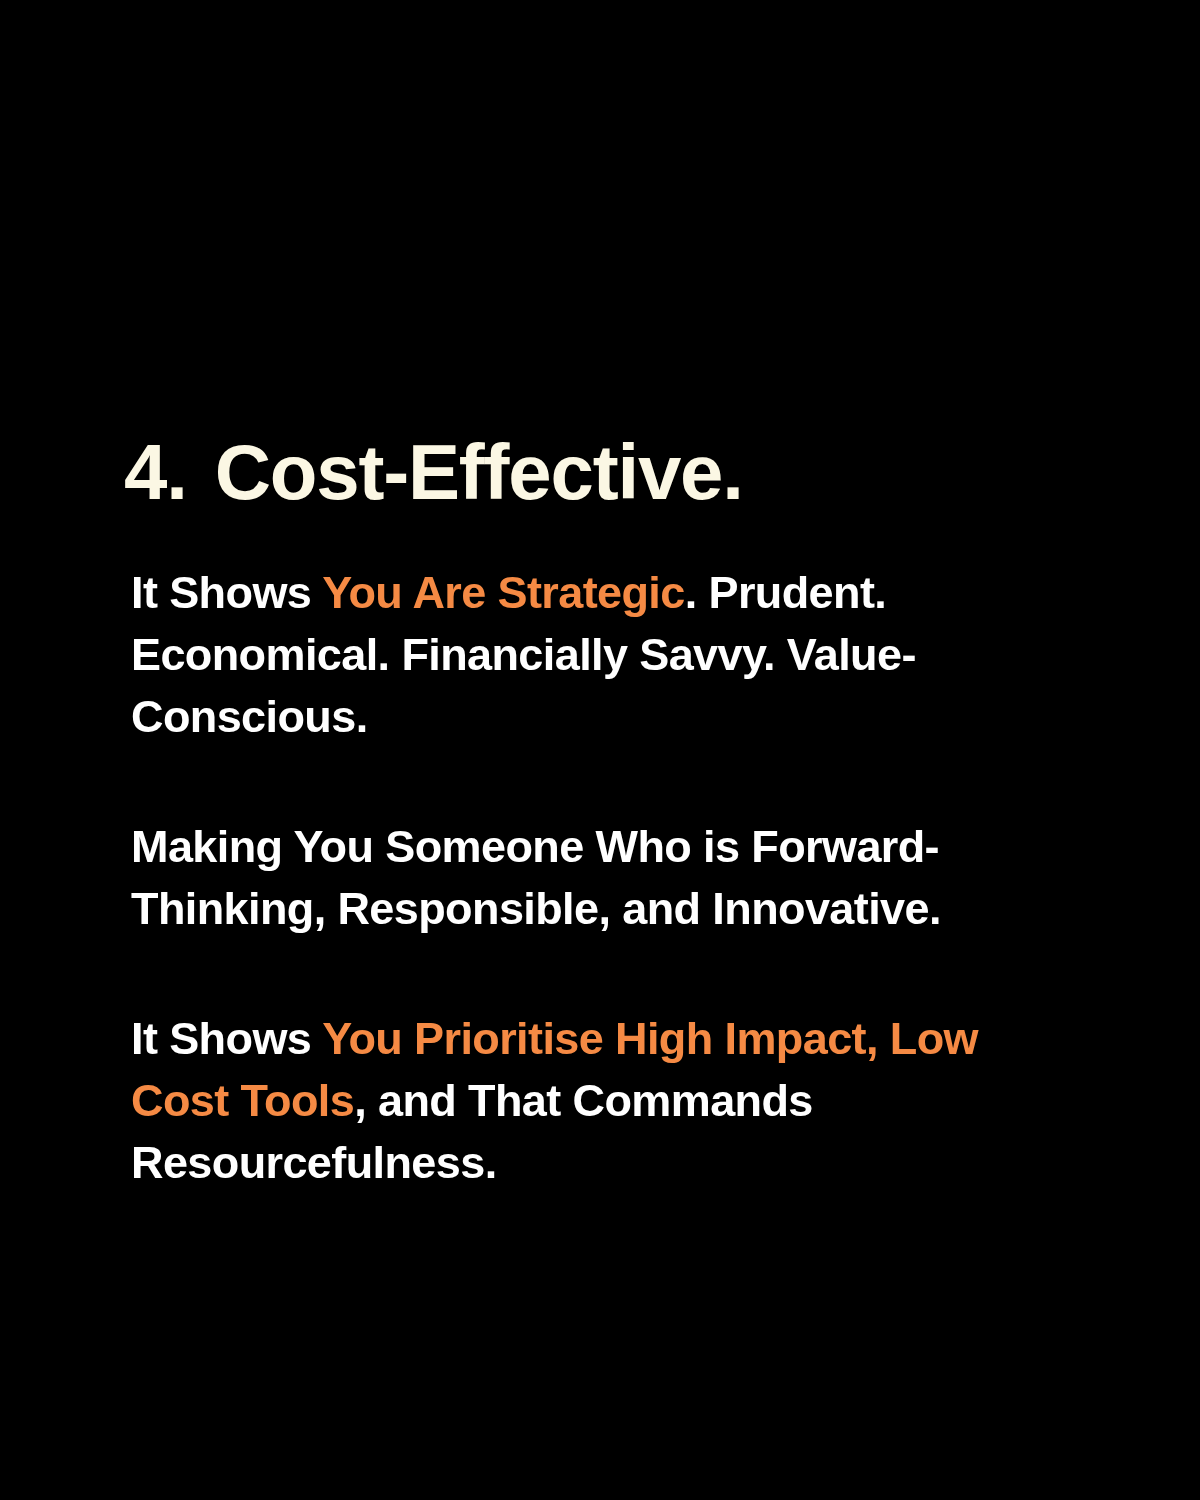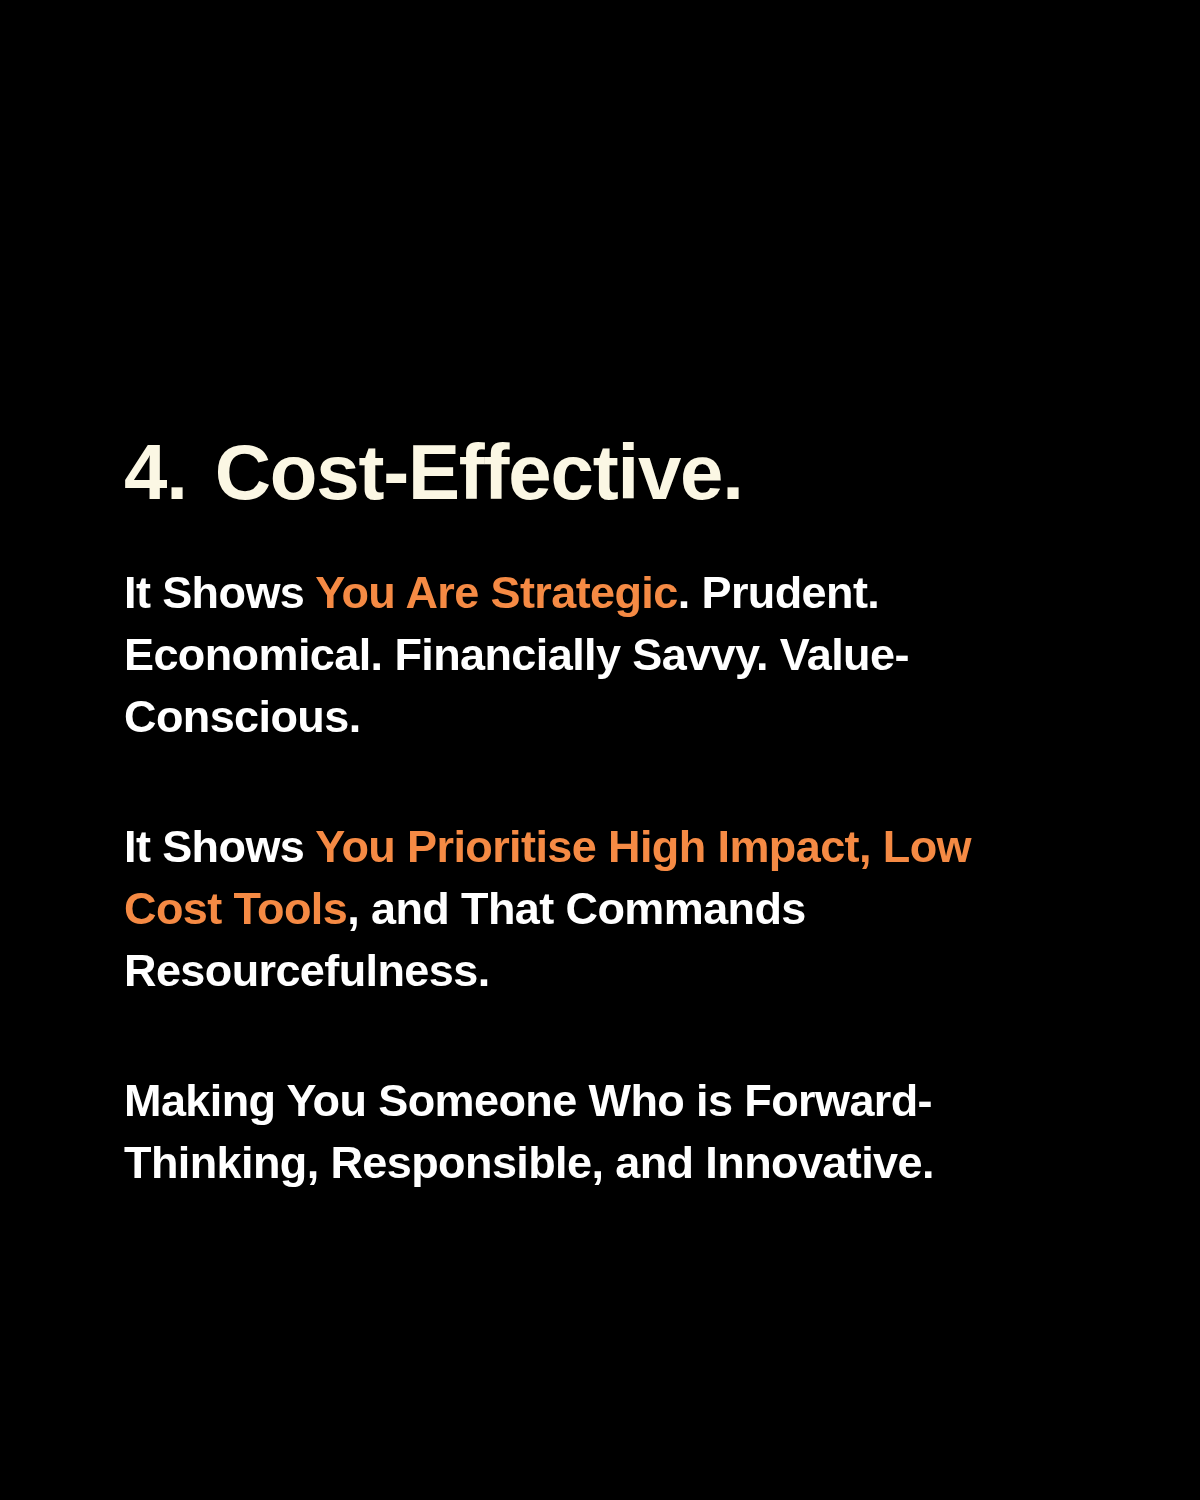--- a/index.html
+++ b/index.html
@@ -55,21 +55,21 @@
     margin-bottom: 0;
   }
 
   .body-text {
     color: #FFFFFF;
     font-family: "Liberation Sans", sans-serif;
     font-size: 45px;
     font-weight: bold;
     line-height: 62px;
     letter-spacing: -0.6px;
-    margin: 0;
+    margin: 7px;
   }
 
   .hl {
     color: #F58A44;
   }
 </style>
 </head>
 <body>
 
 <div class="slide">
@@ -78,22 +78,22 @@
 
     <h1 class="slide-title">
       <span class="num">4.</span><span class="num-gap"></span><span class="title-text">Cost-Effective.</span>
     </h1>
 
     <div class="body-block">
       <p class="body-text"><span>It Shows </span><span class="hl">You Are Strategic</span><span>. Prudent. Economical. Financially Savvy. Value-Conscious.</span></p>
     </div>
 
     <div class="body-block">
-      <p class="body-text"><span>It Shows </span><span class="hl">You Prioritise High Impact, Low Cost Tools</span><span>, and That Commands Resourcefulness.</span></p>
+      <p class="body-text">Making You Someone Who is Forward-Thinking, Responsible, and Innovative.</p>
     </div>
 
     <div class="body-block">
-      <p class="body-text">Making You Someone Who is Forward-Thinking, Responsible, and Innovative.</p>
+      <p class="body-text"><span>It Shows </span><span class="hl">You Prioritise High Impact, Low Cost Tools</span><span>, and That Commands Resourcefulness.</span></p>
     </div>
 
   </div>
 
 </div>
 
 </body></html>

